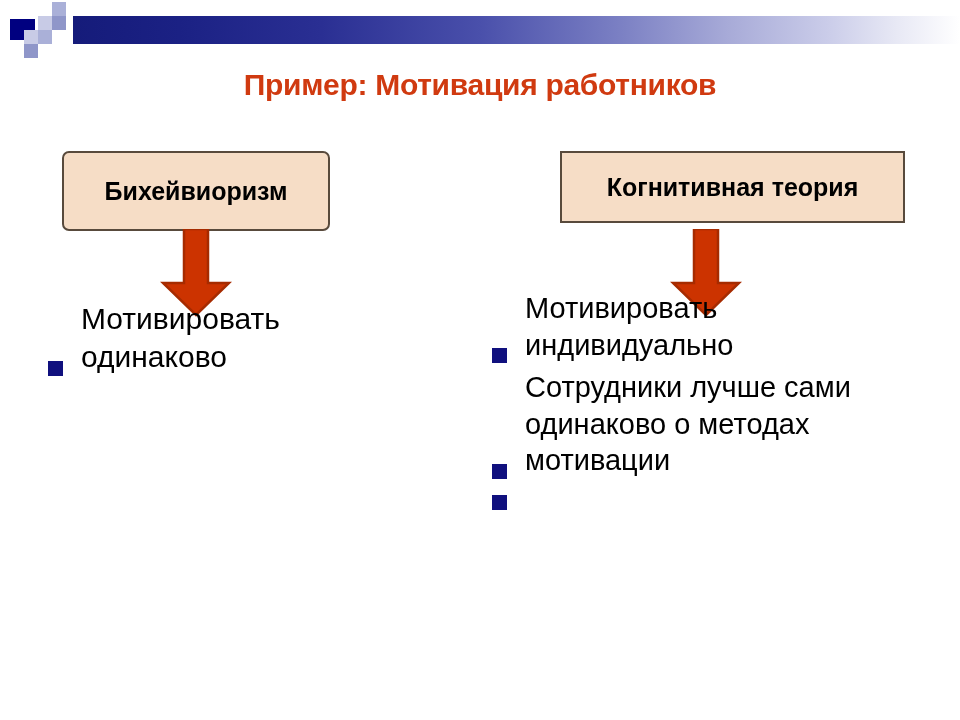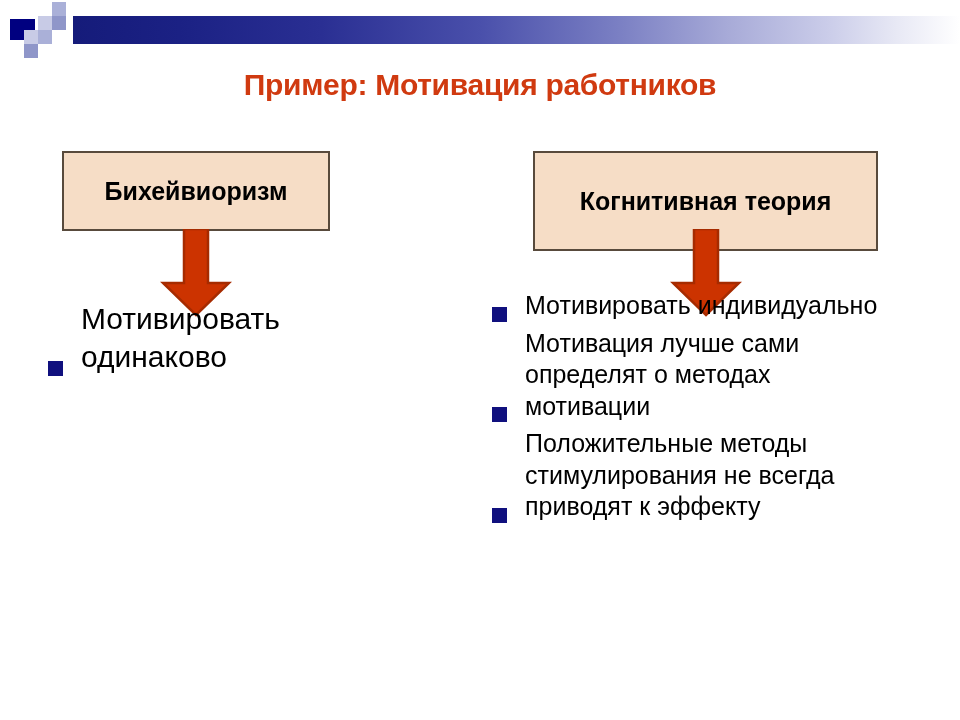--- a/index.html
+++ b/index.html
@@ -74,26 +74,27 @@
     font-weight: bold;
     font-family: "Liberation Sans", sans-serif;
     text-align: center;
   }
   #box-behaviorism {
     left: 62px;
     top: 151px;
     width: 268px;
     height: 80px;
     font-size: 25px;
+    border-radius: 7px;
   }
   #box-cognitive {
-    left: 533px;
+    left: 560px;
     top: 151px;
     width: 345px;
-    height: 100px;
+    height: 72px;
     font-size: 25px;
   }
 
   
   .down-arrow {
     position: absolute;
     width: 72px;
     height: 88px;
   }
 
@@ -123,21 +124,21 @@
     background: #10107e;
     margin-top: 10px;
     margin-right: 18px;
   }
   .bullet-text {
     color: #000000;
     font-family: "Liberation Sans", sans-serif;
     line-height: 1.26;
   }
   #column-left .bullet-text { font-size: 30px; width: 320px; }
-  #column-right .bullet-text { font-size: 25px; width: 370px; }
+  #column-right .bullet-text { font-size: 29px; width: 370px; }
 </style>
 </head>
 <body>
 
 <div id="header-decoration">
   <div id="gradient-bar"></div>
   <div class="deco-cell" style="left:52px;top:2px;background:#aab0d8;"></div>
   <div class="deco-cell" style="left:38px;top:16px;background:#c8cbe6;"></div>
   <div class="deco-cell" style="left:52px;top:16px;background:#8f96c9;"></div>
   <div class="deco-cell" style="left:10px;top:19px;width:25px;height:21px;background:#000080;"></div>
@@ -175,19 +176,18 @@
   </div>
 </div>
 
 <div class="bullet-column" id="column-right">
   <div class="bullet-item">
     <span class="bullet-marker"></span>
     <span class="bullet-text">Мотивировать индивидуально</span>
   </div>
   <div class="bullet-item">
     <span class="bullet-marker"></span>
-    <span class="bullet-text">Мотивация лучше сами определят о методах мотивации</span>
+    <span class="bullet-text">Сотрудники лучше сами одинаково о методах мотивации</span>
   </div>
   <div class="bullet-item">
     <span class="bullet-marker"></span>
-    <span class="bullet-text">Положительные методы стимулирования не всегда приводят к эффекту</span>
   </div>
 </div>
 
 </body></html>

